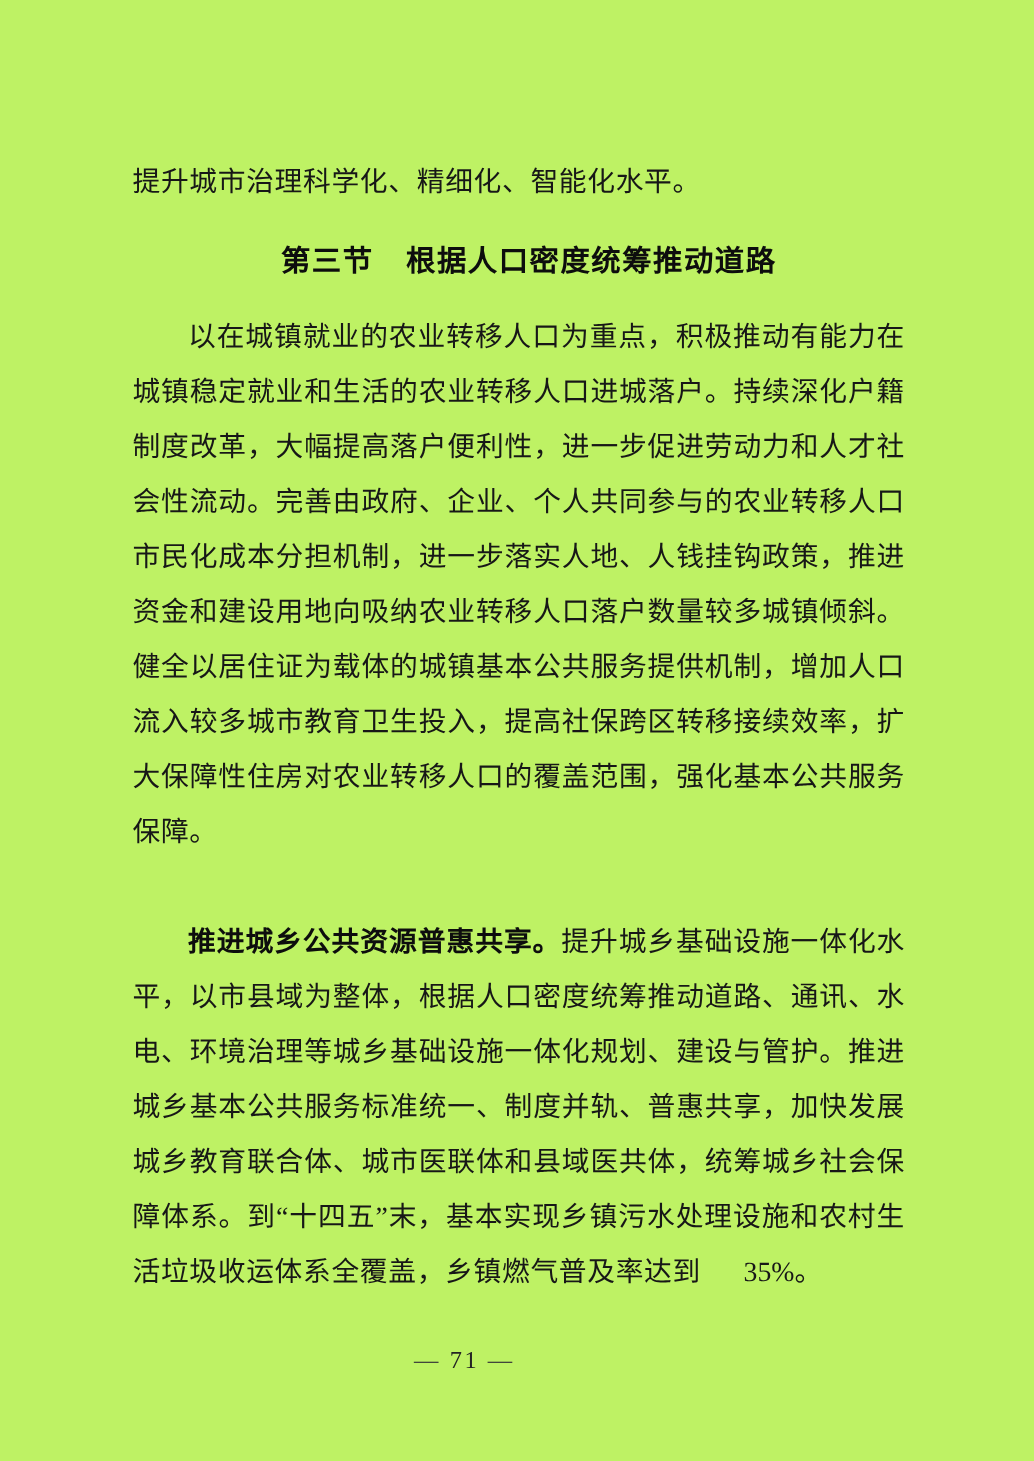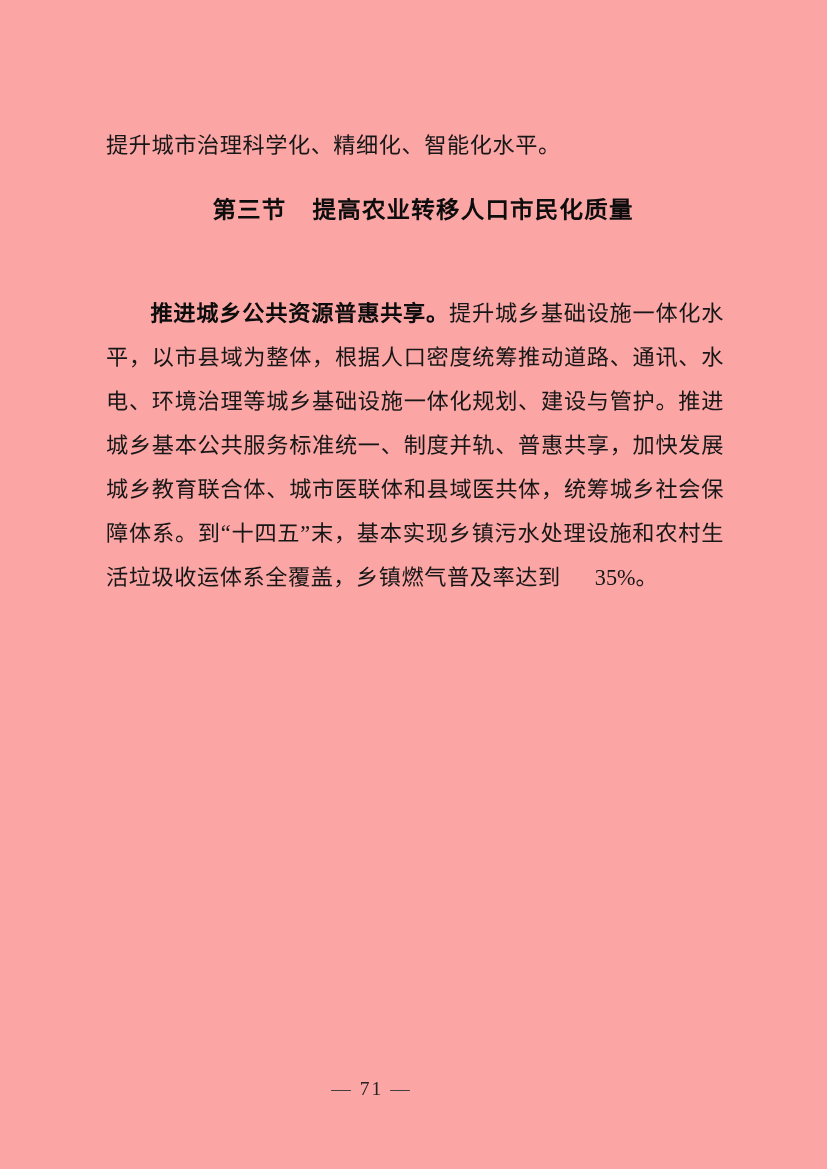--- a/index.html
+++ b/index.html
@@ -17,21 +17,21 @@
     color: #1a1a1a;
     -webkit-font-smoothing: antialiased;
   }
 
   .page {
     position: absolute;
     left: 0;
     top: 0;
     width: 827px;
     height: 1169px;
-    background: #fca5a5;
+    background: #bef264;
   }
 
   .content {
     position: absolute;
     left: 106px;
     top: 124px;
     width: 618px;
   }
 
   
@@ -120,25 +120,26 @@
 
 <div class="page">
 
   <div class="content">
 
     <p class="para cont">提升城市治理科学化、精细化、智能化水平。</p>
 
     <div class="gap-after-first"></div>
 
     <h2 class="section-heading">
-      <span class="sec-num">第三节</span><span class="sec-spacer"></span><span>提高农业转移人口市民化质量</span>
+      <span class="sec-num">第三节</span><span class="sec-spacer"></span><span>根据人口密度统筹推动道路</span>
     </h2>
 
     <div class="gap-before-para"></div>
 
+    <p class="para indent">以在城镇就业的农业转移人口为重点，积极推动有能力在城镇稳定就业和生活的农业转移人口进城落户。持续深化户籍制度改革，大幅提高落户便利性，进一步促进劳动力和人才社会性流动。完善由政府、企业、个人共同参与的农业转移人口市民化成本分担机制，进一步落实人地、人钱挂钩政策，推进资金和建设用地向吸纳农业转移人口落户数量较多城镇倾斜。健全以居住证为载体的城镇基本公共服务提供机制，增加人口流入较多城市教育卫生投入，提高社保跨区转移接续效率，扩大保障性住房对农业转移人口的覆盖范围，强化基本公共服务保障。</p>
 
     <div class="gap-after-first"></div>
 
 
     <div class="gap-after-sec4"></div>
 
     <p class="para indent"><span class="lead-in">推进城乡公共资源普惠共享。</span><span>提升城乡基础设施一体化水平，以市县域为整体，根据人口密度统筹推动道路、通讯、水电、环境治理等城乡基础设施一体化规划、建设与管护。推进城乡基本公共服务标准统一、制度并轨、普惠共享，加快发展城乡教育联合体、城市医联体和县域医共体，统筹城乡社会保障体系。到“十四五”末，基本实现乡镇污水处理设施和农村生活垃圾收运体系全覆盖，乡镇燃气普及率达到 </span><span class="num">35%</span><span>。</span></p>
 
   </div>
 

